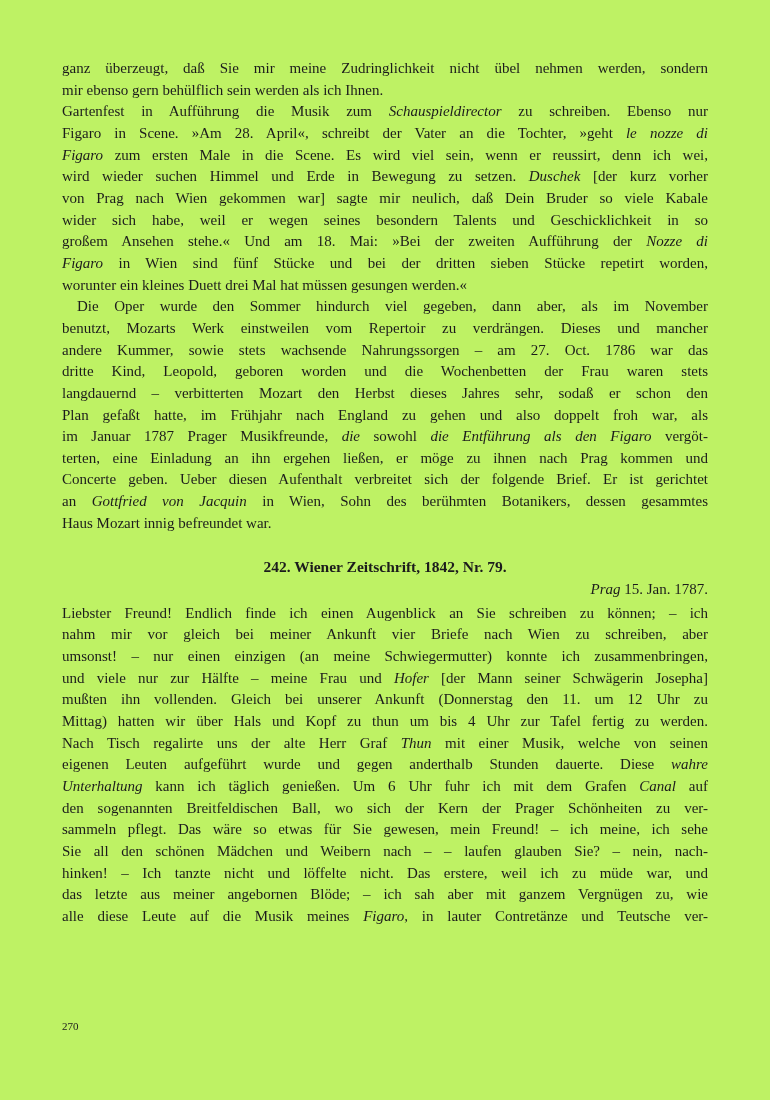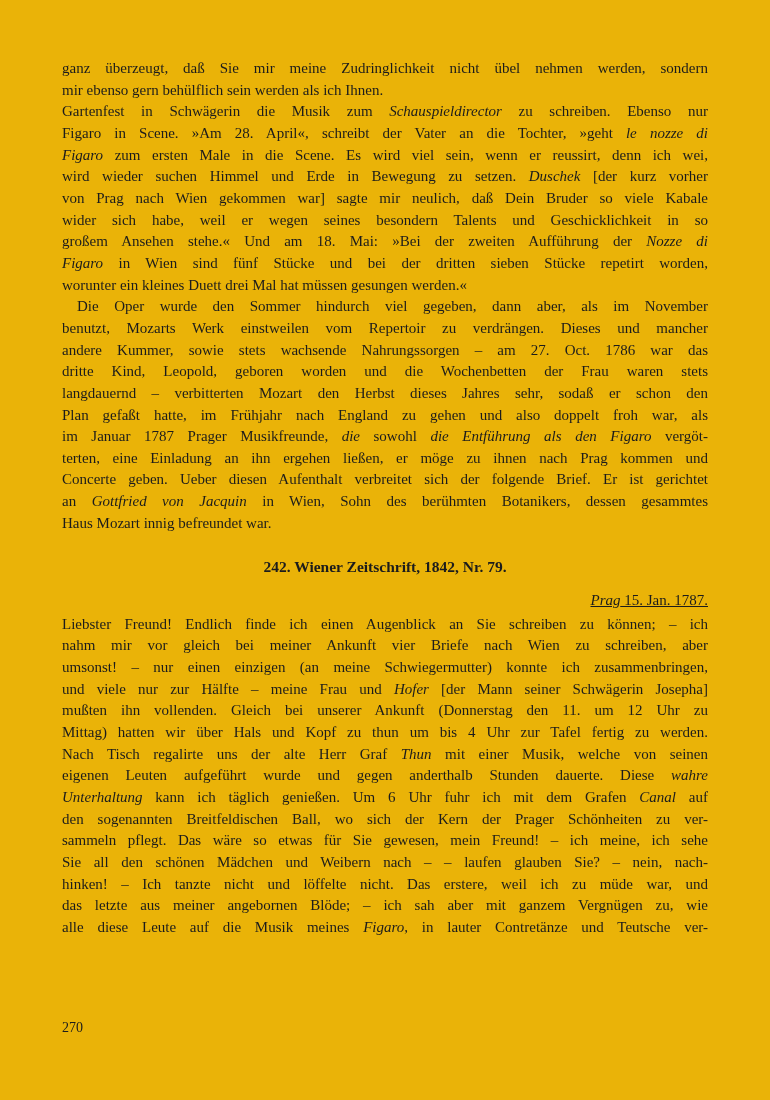--- a/index.html
+++ b/index.html
@@ -4,21 +4,21 @@
 <style>
   html, body {
     margin: 0;
     padding: 0;
     background: #ffffff;
   }
   .page {
     position: relative;
     width: 770px;
     height: 1100px;
-    background: #eab308;
+    background: #bef264;
     color: #1c1c1c;
     font-family: "Liberation Serif", "DejaVu Serif", serif;
     overflow: hidden;
   }
   .textblock {
     position: absolute;
     left: 62px;
     top: 58px;
     width: 646px;
     font-size: 15px;
@@ -31,47 +31,46 @@
     white-space: normal;
   }
   .line.end { text-align-last: left; }
   .line.indent { text-indent: 15px; }
   em { font-style: italic; }
   .heading {
     font-size: 15.5px;
     font-weight: 700;
     text-align: center;
     line-height: 21.65px;
-    margin: 22px 0 12px 0;
+    margin: 22px 0 1px 0;
   }
   .dateline {
     text-align: right;
     line-height: 21.65px;
     margin: 0 0 2px 0;
-    text-decoration: underline;
   }
   .pagenum {
     position: absolute;
     left: 62px;
     top: 1020px;
-    font-size: 14px;
+    font-size: 11px;
     color: #1c1c1c;
   }
 </style>
 </head>
 <body>
 
 <div class="page">
   <div class="textblock">
     <div class="para">
         <div class="line"><span>ganz überzeugt, daß Sie mir meine Zudringlichkeit nicht übel nehmen werden, sondern</span></div>
         <div class="line end"><span>mir ebenso gern behülflich sein werden als ich Ihnen.</span></div>
       </div>
     <div class="para">
-        <div class="line"><span>Gartenfest in Schwägerin die Musik zum </span><em>Schauspieldirector</em><span> zu schreiben. Ebenso nur</span></div>
+        <div class="line"><span>Gartenfest in Aufführung die Musik zum </span><em>Schauspieldirector</em><span> zu schreiben. Ebenso nur</span></div>
         <div class="line"><span>Figaro in Scene. »Am 28. April«, schreibt der Vater an die Tochter, »geht </span><em>le nozze di</em></div>
         <div class="line"><em>Figaro</em><span> zum ersten Male in die Scene. Es wird viel sein, wenn er reussirt, denn ich wei,</span></div>
         <div class="line"><span>wird wieder suchen Himmel und Erde in Bewegung zu setzen. </span><em>Duschek</em><span> [der kurz vorher</span></div>
         <div class="line"><span>von Prag nach Wien gekommen war] sagte mir neulich, daß Dein Bruder so viele Kabale</span></div>
         <div class="line"><span>wider sich habe, weil er wegen seines besondern Talents und Geschicklichkeit in so</span></div>
         <div class="line"><span>großem Ansehen stehe.« Und am 18. Mai: »Bei der zweiten Aufführung der </span><em>Nozze di</em></div>
         <div class="line"><em>Figaro</em><span> in Wien sind fünf Stücke und bei der dritten sieben Stücke repetirt worden,</span></div>
         <div class="line end"><span>worunter ein kleines Duett drei Mal hat müssen gesungen werden.«</span></div>
       </div>
     <div class="para">

